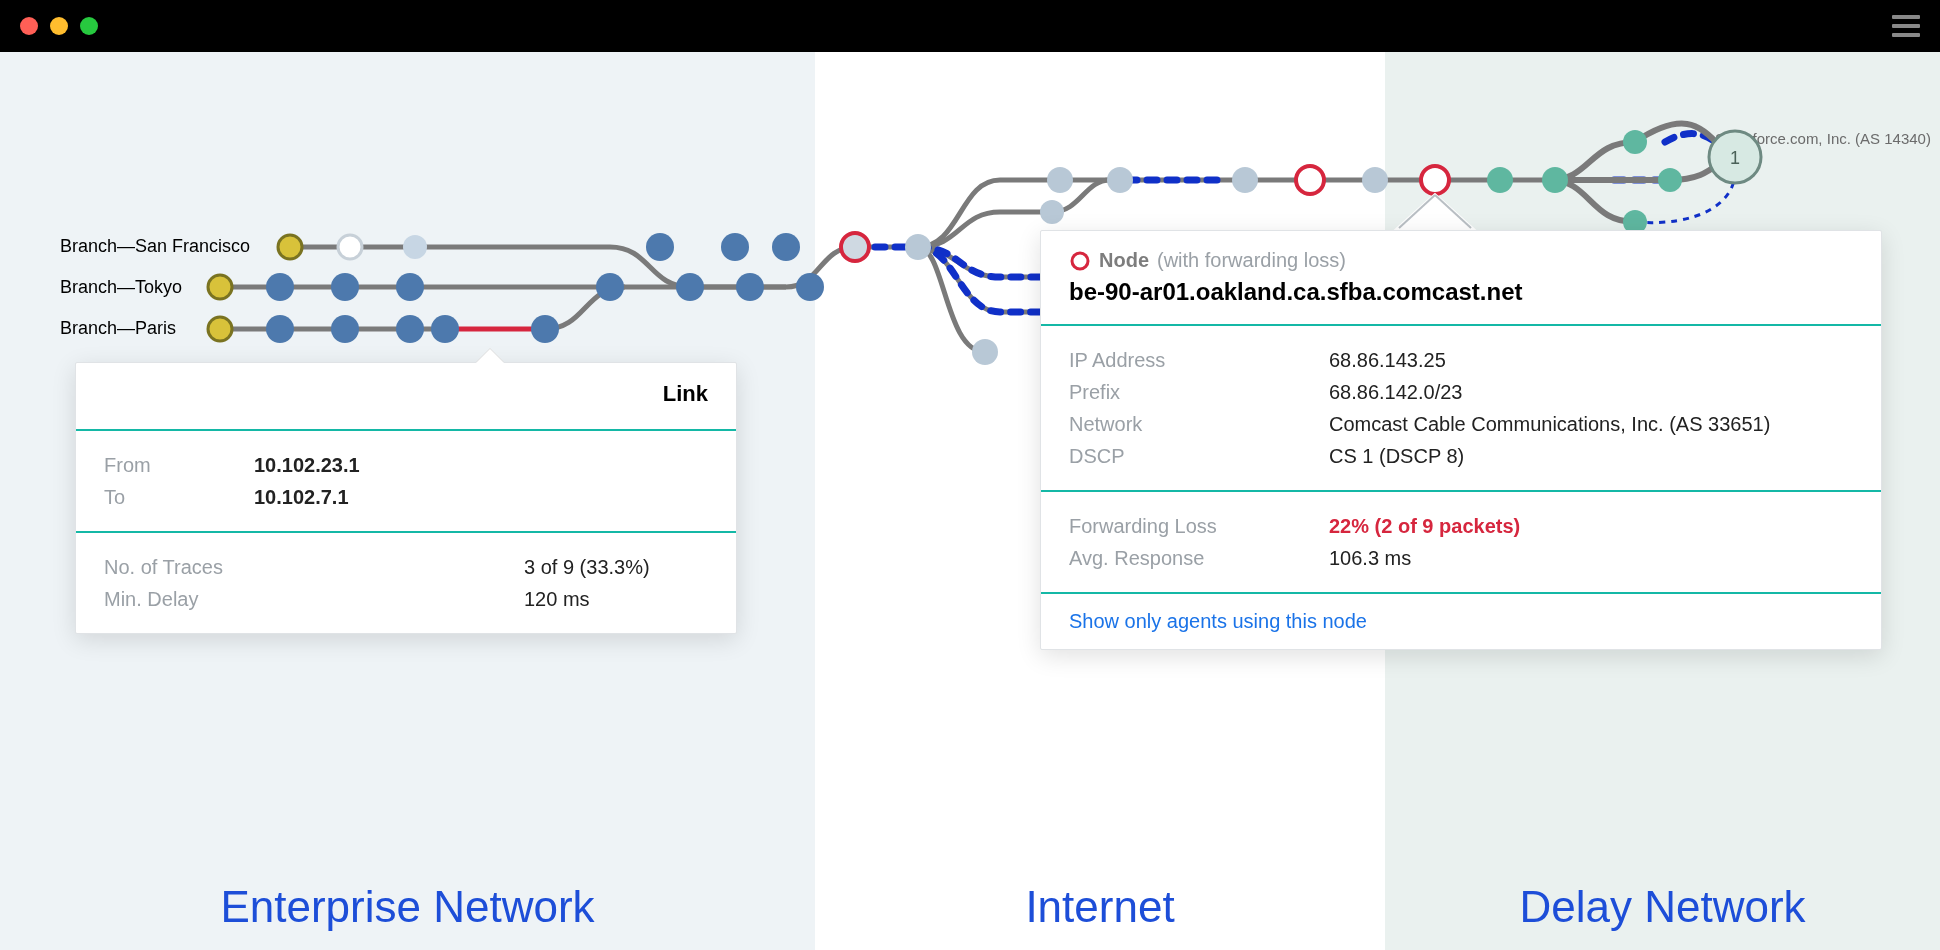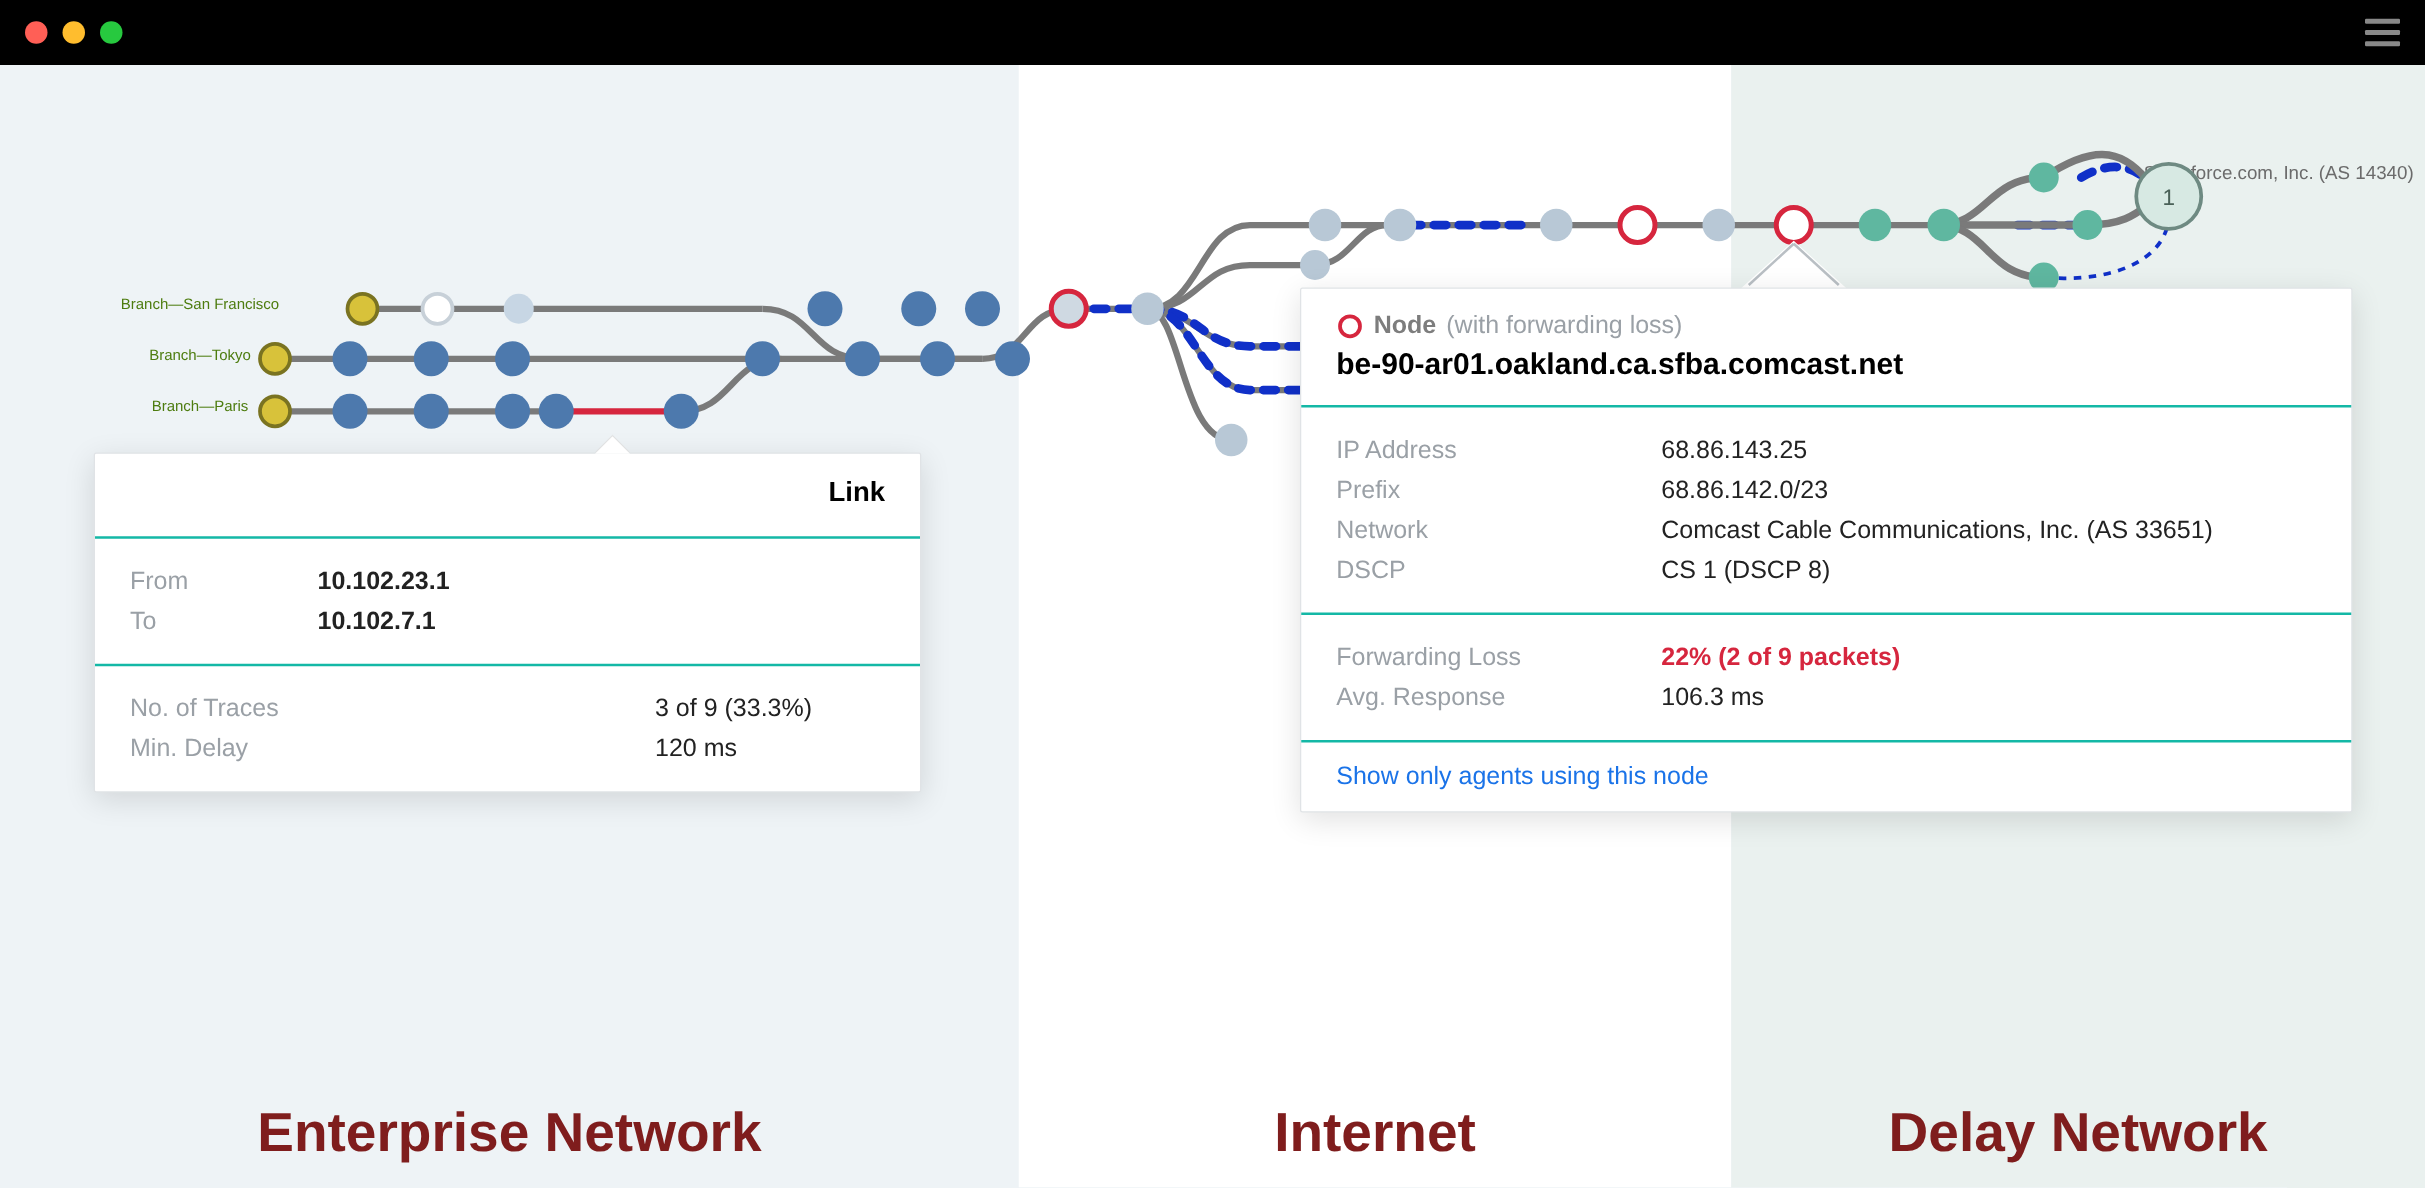--- a/index.html
+++ b/index.html
@@ -7,23 +7,23 @@
   .dots{display:flex;gap:12px}
   .dot{width:18px;height:18px;border-radius:50%}
   .dot.r{background:#ff5f56}.dot.y{background:#ffbd2e}.dot.g{background:#27c93f}
   .ham{display:flex;flex-direction:column;gap:5px;cursor:pointer}
   .ham span{display:block;width:28px;height:4px;background:#888;border-radius:1px}
   .stage{position:relative;width:1940px;height:898px}
   .zone{position:absolute;top:0;bottom:0}
   .zone.ent{left:0;width:815px;background:#eef3f6}
   .zone.int{left:815px;width:570px;background:#fff}
   .zone.saas{left:1385px;right:0;background:#eaf1ef}
-  .zone-label{position:absolute;left:0;right:0;text-align:center;font-size:44px;font-weight:700;color:#7f1d1d}
+  .zone-label{position:absolute;left:0;right:0;text-align:center;font-size:44px;font-weight:400;color:#1d4ed8}
   svg.topo{position:absolute;top:0;left:0}
-  .branch-label{position:absolute;font-size:12px;color:#4d7c0f;text-align:center;width:200px}
+  .branch-label{position:absolute;font-size:18px;color:#000000;text-align:left;width:200px}
   .dest-label{position:absolute;font-size:15px;color:#6b6b6b}
   .panel{position:absolute;background:#fff;border:1px solid #e0e3e6;box-shadow:0 6px 24px rgba(0,0,0,.12);border-radius:2px}
   .panel .carat{position:absolute;top:-14px;width:0;height:0;border-left:14px solid transparent;border-right:14px solid transparent;border-bottom:14px solid #fff;filter:drop-shadow(0 -1px 0 #ddd)}
   .panel-sec{border-bottom:2px solid #14b8a6;padding:18px 28px}
   .panel-sec:last-child{border-bottom:none}
   .panel h3{font-size:22px;font-weight:700;margin:0 0 4px 0;text-align:right}
   .kv{display:flex;font-size:20px;line-height:32px}
   .kv .k{color:#9aa0a6;width:260px}
   .kv .v{color:#222}
   .kv .v.b{font-weight:700}

